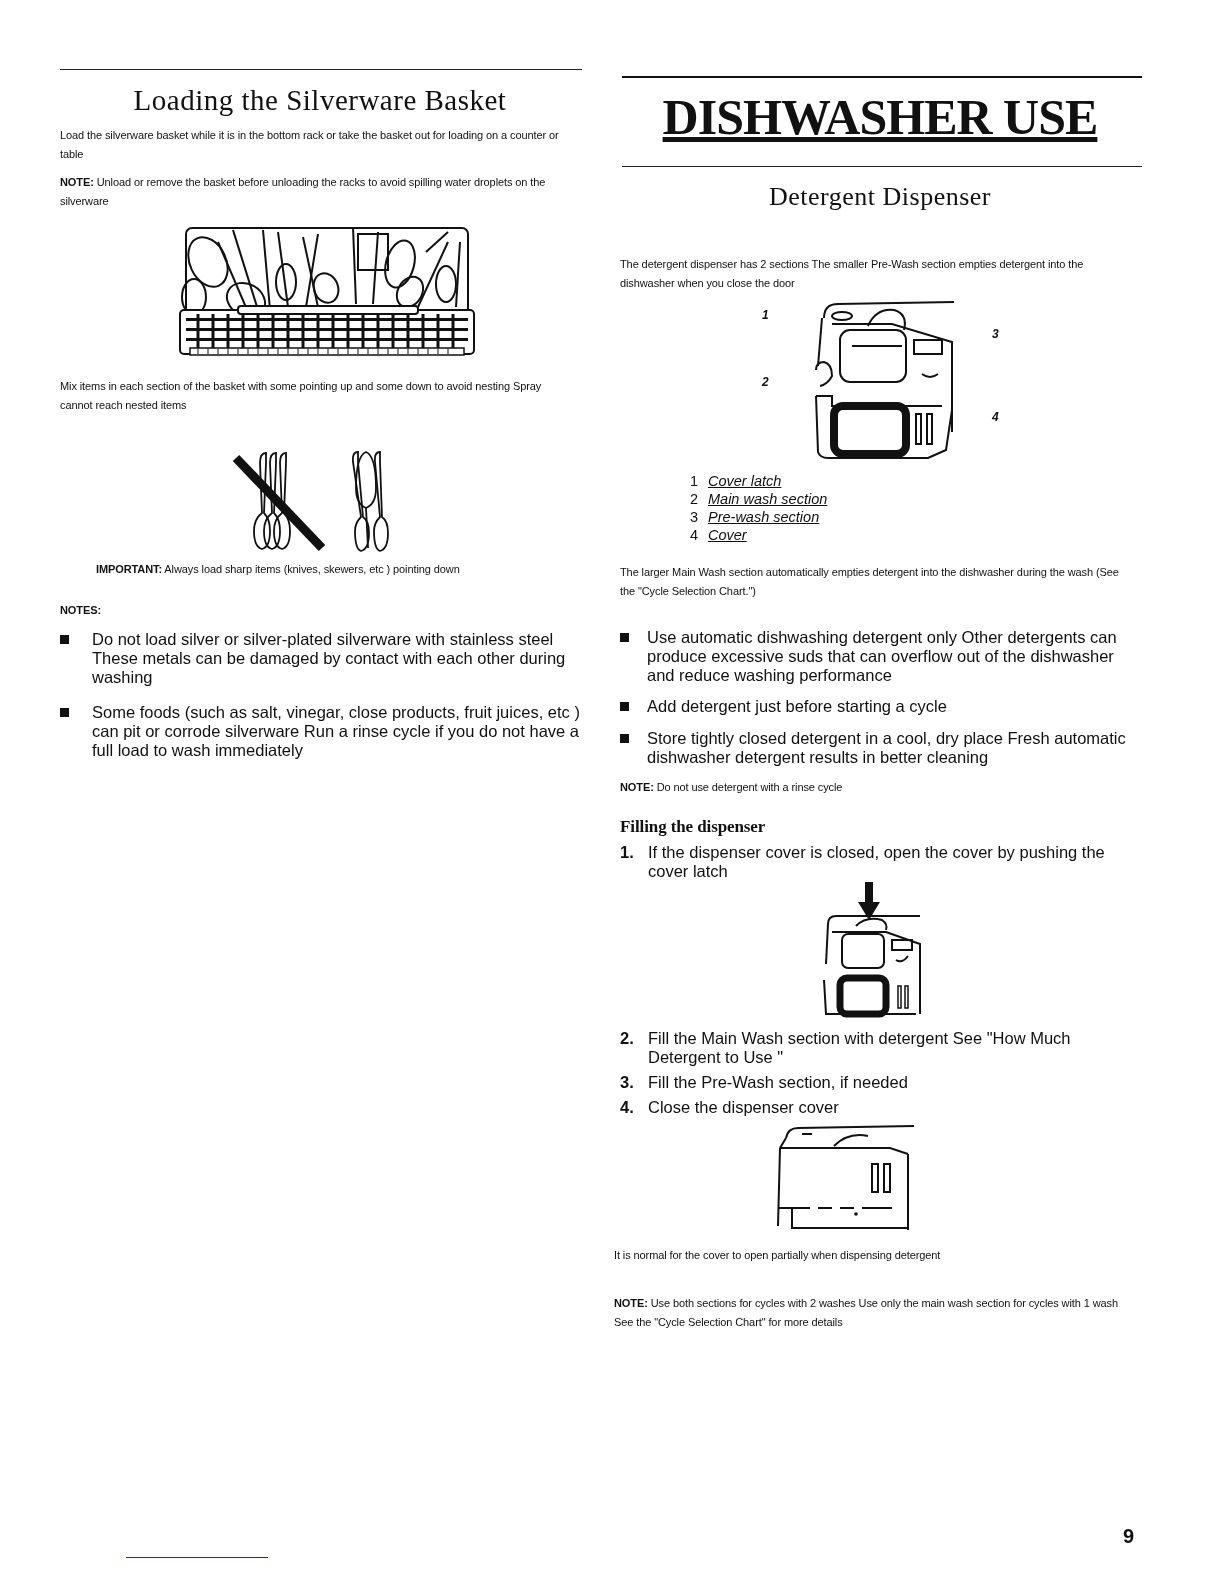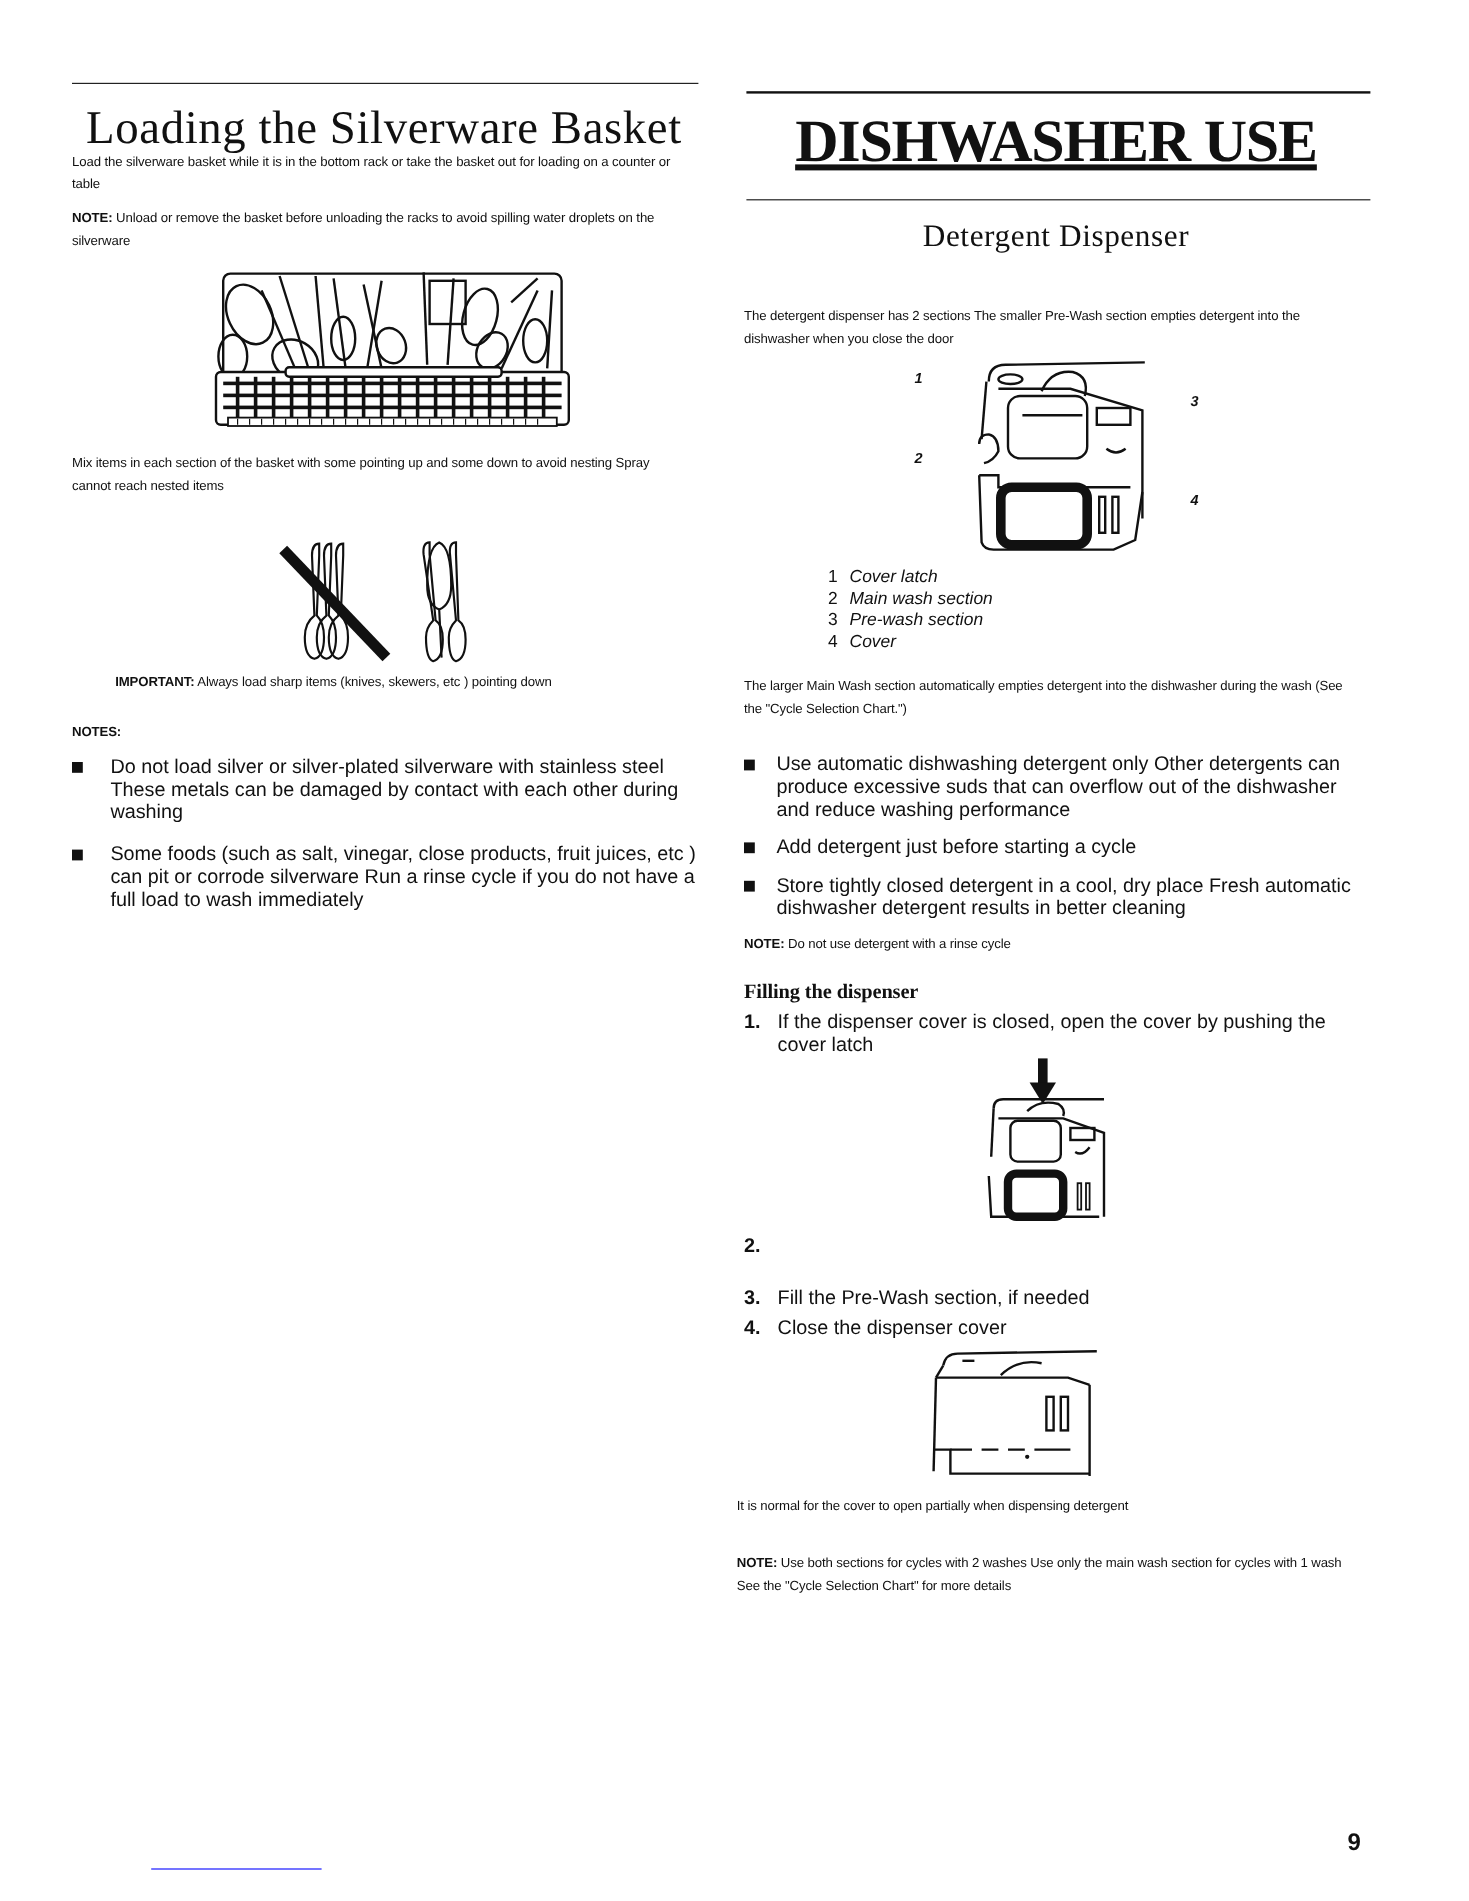--- a/index.html
+++ b/index.html
@@ -11,30 +11,30 @@
   .p { position:absolute; font-size:11px; line-height:19px; margin:0; letter-spacing:-0.1px; }
   .p b { font-weight:bold; }
   .bullet { position:absolute; font-size:16.5px; line-height:19px; }
   .bullet .sq { position:absolute; left:0; top:5px; width:9px; height:9px; background:#111; }
   .bullet .txt { position:absolute; left:32px; right:0; top:0; }
   .step { position:absolute; font-size:16.5px; line-height:19px; }
   .step .num { position:absolute; left:0; top:0; font-weight:bold; }
   .step .txt { position:absolute; left:28px; right:0; top:0; }
   .callout { position:absolute; font-size:12px; font-style:italic; font-weight:bold; }
   .legend { position:absolute; font-size:14.5px; font-style:italic; line-height:18px; }
-  .legend div { white-space:nowrap; }
+  .legend div { white-space:nowrap;text-decoration:underline; }
   .legend .n { display:inline-block; width:18px; font-style:normal; }
   svg { position:absolute; overflow:visible; }
 </style>
 </head>
 <body>
 
 <div class="rule thin" style="left:60px; top:69px; width:522px;"></div>
 
-<h2 class="serif-h abs" style="left:57px; top:84px; width:526px; font-size:39px; letter-spacing:0.5px;">Loading the Silverware Basket</h2>
+<h2 class="serif-h abs" style="left:57px; top:84px; width:526px; font-size:29px; letter-spacing:0.5px;">Loading the Silverware Basket</h2>
 
 <p class="p" style="left:60px; top:126px; width:520px;">Load the silverware basket while it is in the bottom rack or take the basket out for loading on a counter or table</p>
 
 <p class="p" style="left:60px; top:173px; width:520px;">
   <b>NOTE:</b><span> Unload or remove the basket before unloading the racks to avoid spilling water droplets on the silverware</span>
 </p>
 
 <svg style="left:178px; top:222px;" width="298" height="136" viewBox="0 0 298 136">
   <g fill="none" stroke="#111" stroke-width="2">
     <rect x="8" y="6" width="282" height="90" rx="6"></rect>
@@ -231,20 +231,21 @@
   </g>
   <rect x="20" y="98" width="46" height="36" rx="7" fill="none" stroke="#111" stroke-width="7"></rect>
   <g fill="none" stroke="#111" stroke-width="1.5">
     <rect x="78" y="106" width="3" height="22"></rect>
     <rect x="85" y="106" width="3" height="22"></rect>
   </g>
 </svg>
 
 <div class="step" style="left:620px; top:1029px; width:520px; height:40px;">
   <span class="num">2.</span>
+  <span class="txt">Fill the Main Wash section with detergent  See "How Much Detergent to Use "</span>
 </div>
 <div class="step" style="left:620px; top:1073px; width:520px; height:20px;">
   <span class="num">3.</span>
   <span class="txt">Fill the Pre-Wash section, if needed</span>
 </div>
 <div class="step" style="left:620px; top:1098px; width:520px; height:20px;">
   <span class="num">4.</span>
   <span class="txt">Close the dispenser cover</span>
 </div>
 

